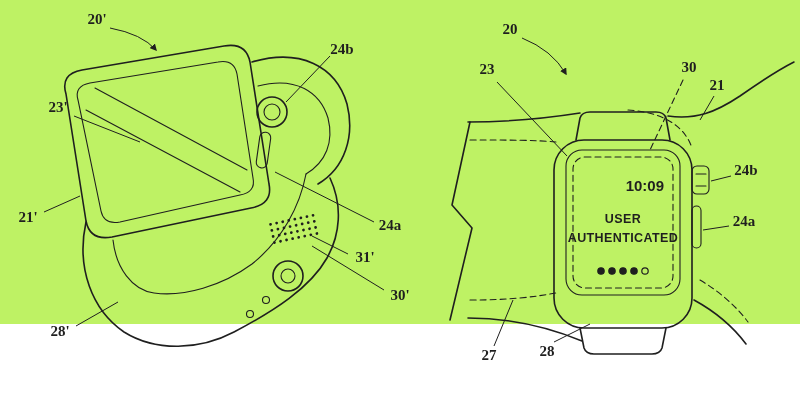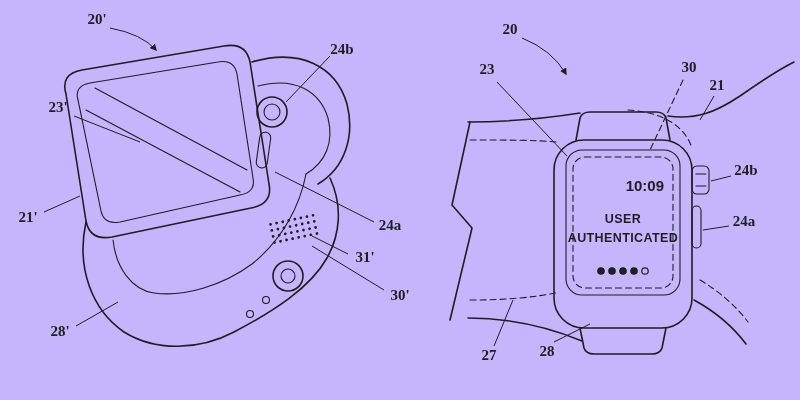--- a/index.html
+++ b/index.html
@@ -8,23 +8,23 @@
     background: #ffffff;
   }
   body {
     width: 800px;
     height: 400px;
     overflow: hidden;
     font-family: "Liberation Sans", sans-serif;
   }
   .figure-wrap {
     width: 800px;
-    height: 400px;
+    height: 324px;
     position: relative;
-    background: #c4b5fd;
+    background: #bef264;
   }
   svg { display: block; }
   .ref-label {
     font-family: "Liberation Serif", serif;
     font-weight: 700;
     font-size: 15px;
     fill: #1f1f1f;
   }
   .screen-time {
     font-family: "Liberation Sans", sans-serif;

